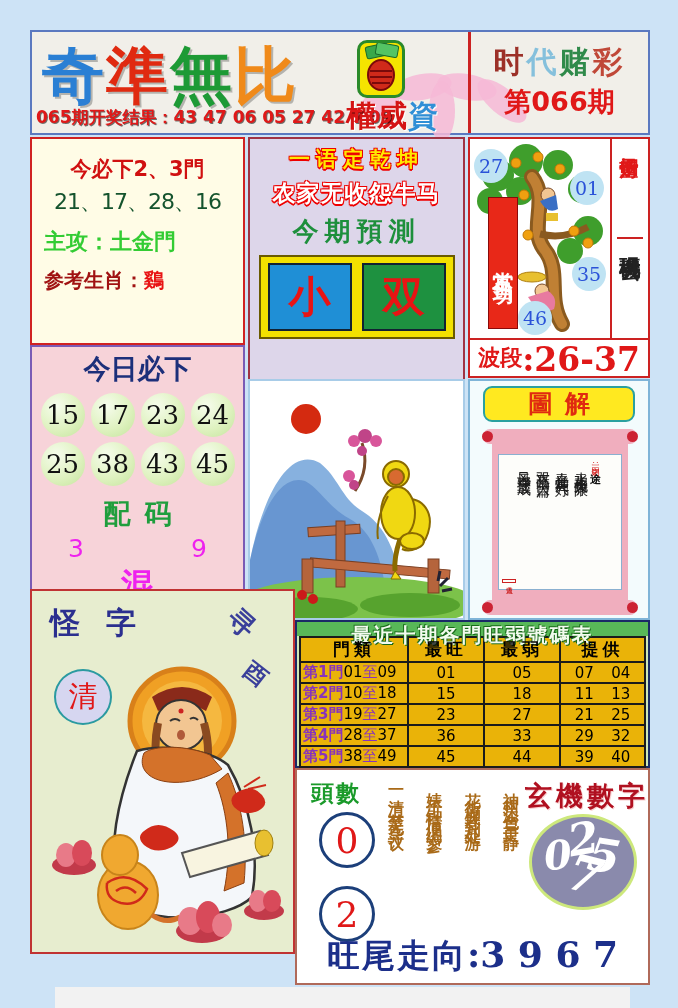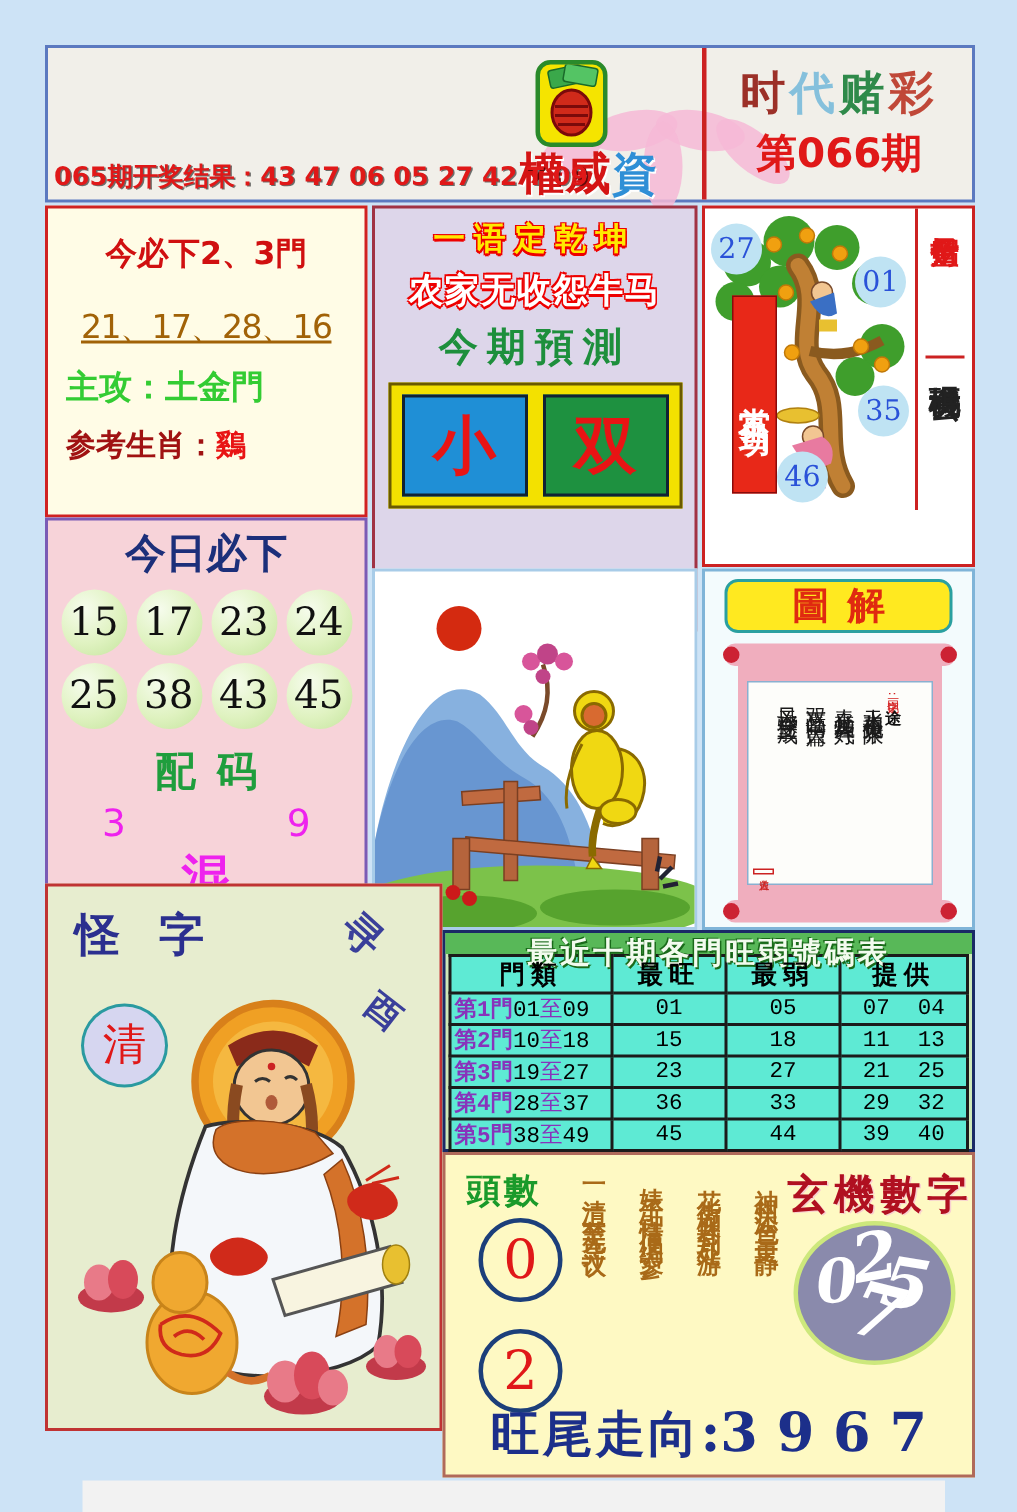--- a/index.html
+++ b/index.html
@@ -20,21 +20,21 @@
   #authority .a1{ color:#d41414; } #authority .a2{ color:#2f8fd6; }
   #results { position:absolute; left:4px; top:74px; font-size:17px; font-weight:bold; color:#e01818; text-shadow:1px 1px 0 rgba(0,0,0,.55); white-space:nowrap; }
   #header-right { position:absolute; left:436px; top:0; width:180px; height:101px; border-left:3px solid #cc2222; }
   #brand { position:absolute; left:0; top:10px; width:100%; text-align:center; font-size:30px; font-weight:bold; letter-spacing:3px; }
   .bc0{color:#9c3028}.bc1{color:#85c0dc}.bc2{color:#2f8a4a}.bc3{color:#c04838}
   #issue { position:absolute; left:0; top:52px; width:100%; text-align:center; font-size:27px; font-weight:bold; color:#e01818; }
 
   
   #tips { left:30px; top:137px; width:215px; height:208px; background:#fffce6; border:2px solid #d02222; padding:16px 6px; text-align:center; }
   #tips .l1 { color:#d01010; font-weight:bold; font-size:21px; }
-  #tips .l2 { color:#a16207; font-size:22px; margin-top:20px; letter-spacing:-1px;text-decoration:underline; }
+  #tips .l2 { color:#14532d; font-size:22px; margin-top:4px; letter-spacing:-1px; }
   #tips .l3 { color:#33cc33; font-weight:bold; font-size:22px; margin-top:10px; text-align:left; padding-left:6px;}
   #tips .l4 { font-weight:bold; font-size:20px; margin-top:10px; color:#a01212; text-align:left; padding-left:6px;}
   #tips .l4 b { color:#e81414; }
   #tips .l5 { color:#2299bb; font-weight:bold; font-size:20px; margin-top:10px; text-align:left; padding-left:6px;}
 
   
   #today { left:30px; top:345px; width:215px; height:275px; background:#f7d3d9; border:2px solid #7a5bb5; text-align:center; }
   #today .hd { font-size:27px; font-weight:bold; color:#1c2f7a; padding:4px 0 6px; }
   #ball-grid { display:flex; flex-wrap:wrap; justify-content:center; gap:5px 6px; padding:0 4px; }
   .ball { width:44px; height:44px; border-radius:50%; background:radial-gradient(circle at 35% 30%, #f6fced 0%, #dff2c0 55%, #c3e49c 100%);
@@ -66,21 +66,21 @@
   #t-side .s2 { writing-mode:vertical-rl; font-size:21px; font-weight:bold; color:#222; height:96px; margin:2px auto 0; }
   .numcirc { position:absolute; width:34px; height:34px; border-radius:50%; background:#bfe3f3; color:#2a52d8; font-size:19px; display:flex; align-items:center; justify-content:center; font-family:"DejaVu Serif",serif; }
   #banner { position:absolute; left:18px; top:58px; width:30px; height:132px; background:#e82818; border:1px solid #8a0a0a; display:flex; align-items:center; justify-content:center; }
   #banner span { writing-mode:vertical-rl; color:#fff; font-size:21px; font-weight:bold; letter-spacing:4px; }
   #band { position:absolute; left:0; bottom:0; width:100%; height:38px; border-top:2px solid #cc2222; background:#fff; text-align:center; white-space:nowrap; }
   #band .bl { color:#e01818; font-weight:bold; font-size:22px; vertical-align:6px; }
   #band .bv { color:#e01818; font-weight:bold; font-size:33px; font-family:"DejaVu Serif",serif; }
 
   
   #diagram { left:468px; top:379px; width:182px; height:241px; background:#f3fbfd; border:2px solid #7fb4d8; }
-  #diag-title { margin:5px auto 0; width:152px; height:36px; background:#ffe920; border:2px solid #2aa0a0; border-radius:9px; text-align:center; line-height:32px; font-size:25px; font-weight:bold; color:#e02a10; letter-spacing:12px; text-indent:12px; }
+  #diag-title { margin:5px auto 0; width:152px; height:36px; background:#ffe920; border:2px solid #2aa0a0; border-radius:9px; text-align:center; line-height:32px; font-size:25px; font-weight:bold; color:#e02a10; letter-spacing:12px; text-indent:12px;font-family:Liberation Serif, serif; }
   #scroll { position:absolute; left:13px; top:48px; width:154px; height:186px; }
   .roller { position:relative; height:15px; background:#f0aebe; border-radius:7px; }
   .roller i { position:absolute; top:2px; width:11px; height:11px; background:#cc2233; border-radius:50%; }
   .roller i.l{left:-1px} .roller i.r{right:-1px}
   #scroll-body { margin:0 9px; background:#f0aebe; height:156px; padding:10px 6px; }
   #paper { position:relative; background:#fdfdfa; border:1px solid #8ab0d0; height:100%; display:flex; flex-direction:row-reverse; justify-content:center; gap:1px; padding:6px 2px 2px; }
   .pcol { writing-mode:vertical-rl; font-family:"DejaVu Serif",serif; font-size:14px; color:#1a1a1a; letter-spacing:2px; }
   #note-col { writing-mode:vertical-rl; width:13px; }
   #note-col .nl { color:#d42222; font-size:8px; } #note-col .nc { color:#111; font-size:11px; font-weight:bold; }
   #seal { position:absolute; left:3px; bottom:6px; writing-mode:vertical-rl; font-size:7px; color:#c22; border:1px solid #c22; padding:1px; }
@@ -91,28 +91,28 @@
   .glyph { position:absolute; color:#3a3f9a; font-weight:bold; font-family:"DejaVu Serif",serif; }
   #glyph1 { left:196px; top:14px; font-size:27px; transform:rotate(42deg); }
   #glyph2 { left:212px; top:68px; font-size:23px; transform:rotate(38deg); }
   #qing { position:absolute; left:22px; top:78px; width:58px; height:56px; border-radius:50%; background:#d6d6f0; border:2px solid #2a9aa0; display:flex; align-items:center; justify-content:center; }
   #qing span { color:#e01818; font-size:29px; font-family:"DejaVu Serif",serif; }
 
   
   #tablebox { left:295px; top:620px; width:355px; height:148px; background:#cfe9b8; border:2px solid #1a2a66; }
   #tbl-title { height:14px; background:#58b858; text-align:center; font-size:20px; font-weight:bold; color:#f2fbee; letter-spacing:2px; text-shadow:1px 1px 0 #1a6a1a, -1px -1px 0 #1a6a1a; line-height:26px; }
   #tbl { width:347px; margin:0 auto; border-collapse:collapse; }
-  #tbl th, #tbl td { border:2px solid #1b1b1b; font-size:15px; text-align:center; padding:0; height:18px; background:#5eead4;font-family:Liberation Mono, monospace; }
+  #tbl th, #tbl td { border:2px solid #1b1b1b; font-size:15px; text-align:center; padding:0; height:18px; background:#eab308; }
   #tbl th { font-size:17px; letter-spacing:4px; }
   .gatecell { text-align:left !important; padding-left:2px !important; white-space:nowrap; }
   .gate { color:#8833bb; font-weight:bold; } .zhi { color:#8833bb; }
   .prov span { display:inline-block; width:44%; }
 
   
-  #mystery { left:295px; top:768px; width:355px; height:217px; background:#fef9c3; border:2px solid #b06a5a; }
+  #mystery { left:295px; top:768px; width:355px; height:217px; background:#ffffff; border:2px solid #b06a5a; }
   #head-label { position:absolute; left:14px; top:8px; color:#1a9a2a; font-weight:bold; font-size:23px; letter-spacing:2px; }
   .headcirc { position:absolute; left:22px; width:56px; height:56px; border-radius:50%; border:3px solid #1c3f7a; display:flex; align-items:center; justify-content:center; font-size:36px; color:#e01818; font-family:"DejaVu Serif",serif; }
   #hc0 { top:42px; } #hc1 { top:116px; }
   #verses { position:absolute; left:88px; top:10px; width:136px; height:165px; display:flex; flex-direction:row-reverse; justify-content:space-between; }
   .vcol { writing-mode:vertical-rl; font-size:16px; font-weight:bold; color:#a96a18; letter-spacing:7px; font-family:"DejaVu Serif",serif; }
   #myst-title { position:absolute; left:228px; top:8px; font-size:27px; font-weight:bold; color:#b01020; letter-spacing:4px; text-shadow:1px 1px 0 #f8d0d0; white-space:nowrap; }
   #myst-circle { position:absolute; left:232px; top:44px; width:108px; height:96px; background:#8a8aac; border:3px solid #cde87c; border-radius:50%; }
   #myst-circle span { position:absolute; color:#fff; font-family:"DejaVu Serif",serif; font-style:italic; font-weight:bold; }
   #md0 { left:12px; top:14px; font-size:40px; transform:rotate(-6deg); }
   #md1 { left:36px; top:-4px; font-size:44px; transform:rotate(-10deg); }
@@ -130,20 +130,23 @@
 <div id="stage">
 
   <div id="header" class="box">
     <div id="header-left">
       <div id="lotus">
         <i class="petal" style="left:20px;top:14px;transform:rotate(-40deg)"></i>
         <i class="petal" style="left:60px;top:2px;transform:rotate(-10deg)"></i>
         <i class="petal" style="left:105px;top:2px;transform:rotate(10deg)"></i>
         <i class="petal" style="left:140px;top:16px;transform:rotate(40deg)"></i>
         <i class="petal" style="left:80px;top:26px;transform:rotate(90deg)"></i>
+      </div>
+      <div id="big-title">
+        <span class="tc0">奇</span><span class="tc1">準</span><span class="tc2">無</span><span class="tc3">比</span>
       </div>
       <div id="logo">
         <svg width="42" height="52" viewBox="0 0 42 52">
           <rect x="6" y="2" width="22" height="12" rx="2" fill="#3aa84a" stroke="#1a6a2a" transform="rotate(-12 17 8)"></rect>
           <rect x="16" y="1" width="22" height="12" rx="2" fill="#54c464" stroke="#1a6a2a" transform="rotate(10 27 7)"></rect>
           <ellipse cx="21" cy="32" rx="13" ry="15" fill="#d02a1a" stroke="#7a0a0a" stroke-width="2"></ellipse>
           <path d="M10,28 h22 M10,34 h22 M12,40 h18" stroke="#7a0a0a" stroke-width="2" fill="none"></path>
         </svg>
       </div>
       <div id="authority">
@@ -276,20 +279,23 @@
         </div>
       <span class="numcirc" style="left:4px;top:10px">27</span>
       <span class="numcirc" style="left:100px;top:32px">01</span>
       <span class="numcirc" style="left:102px;top:118px">35</span>
       <span class="numcirc" style="left:48px;top:162px">46</span>
     </div>
     <div id="t-side">
       <div class="s1">招财童子</div>
       <div class="s2">玄機現碼</div>
     </div>
+    <div id="band">
+      <span class="bl">波段</span><span class="bv">:26-37</span>
+    </div>
   </div>
 
   <div id="diagram" class="box">
     <div id="diag-title">圖解</div>
     <div id="scroll">
       <div class="roller">
           <i class="l"></i>
           <i class="r"></i>
         </div>
       <div id="scroll-body">

